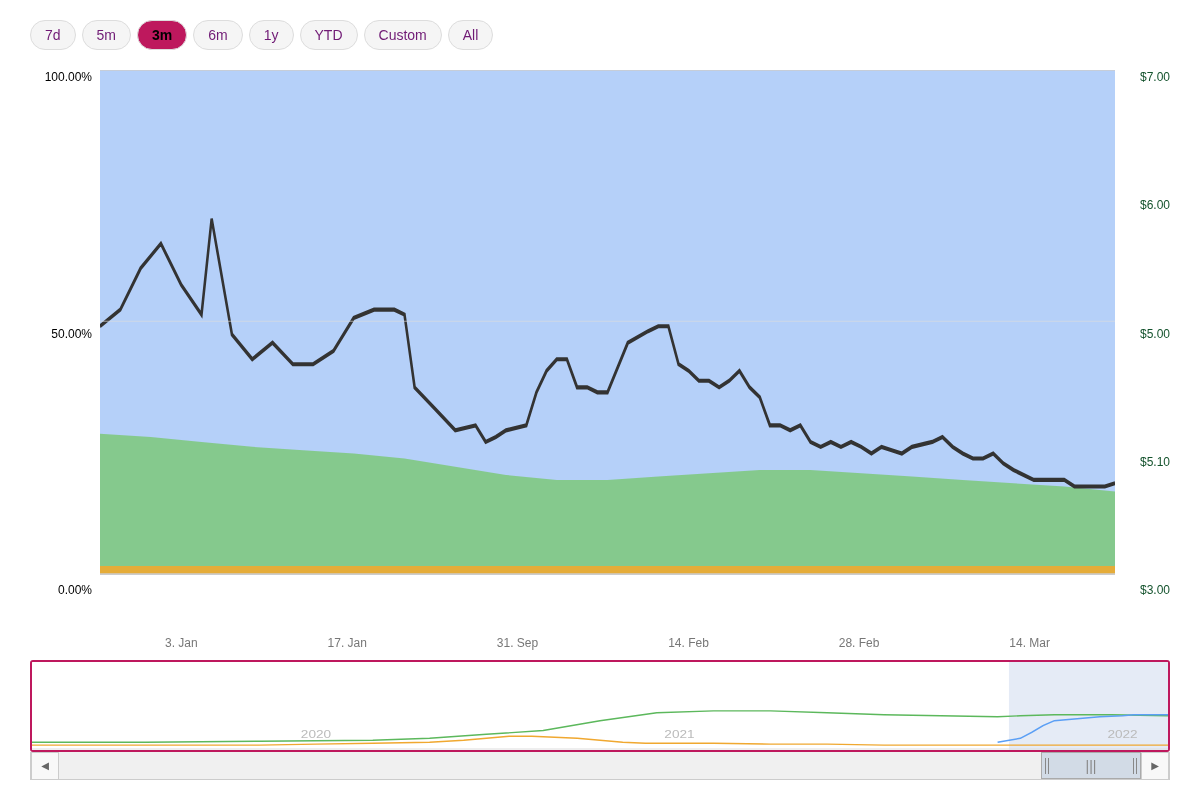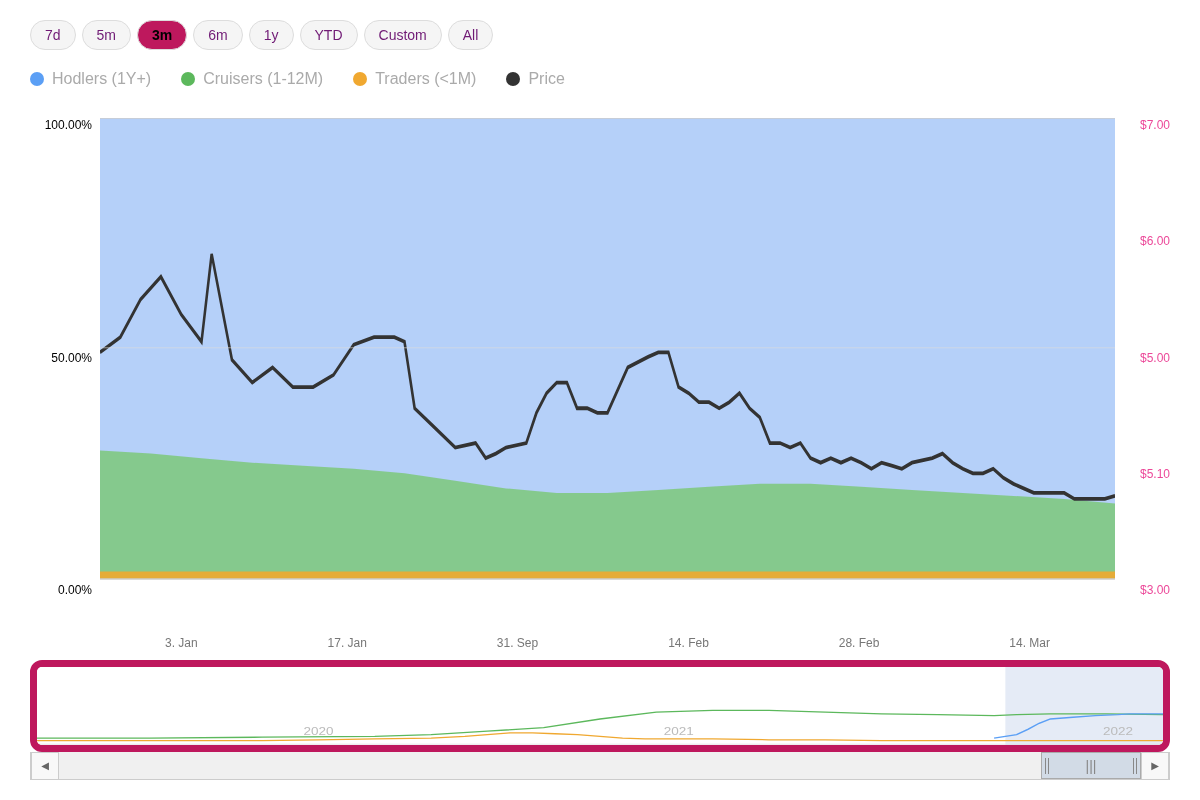--- a/index.html
+++ b/index.html
@@ -91,21 +91,21 @@
     .main-svg {
       width: 100%;
       height: 100%;
     }
     .y-axis-right {
       width: 55px;
       display: flex;
       flex-direction: column;
       justify-content: space-between;
       font-size: 12px;
-      color: #ec4899;
+      color: #14532d;
       padding-bottom: 35px;
       text-align: right;
       padding-left: 5px;
     }
     
     .x-axis {
       display: flex;
       justify-content: space-around;
       font-size: 12px;
       color: #777;
@@ -116,22 +116,22 @@
     
     .mini-chart-section {
       height: 120px;
       margin-top: 10px;
       display: flex;
       flex-direction: column;
     }
     .mini-chart-container {
       display: flex;
       flex: 1;
-      border: 7px solid #be185d;
-      border-radius: 12px;
+      border: 2px solid #be185d;
+      border-radius: 3px;
       overflow: hidden;
       position: relative;
     }
     .mini-svg {
       flex: 1;
       height: 100%;
     }
     
     .navigator-bar {
       display: flex;
@@ -193,38 +193,20 @@
   <button class="time-btn">7d</button>
       <button class="time-btn">5m</button>
       <button class="time-btn active">3m</button>
       <button class="time-btn">6m</button>
       <button class="time-btn">1y</button>
       <button class="time-btn">YTD</button>
       <button class="time-btn">Custom</button>
       <button class="time-btn">All</button>
     </div>
 
-  <div class="legend">
-  <div class="legend-item">
-        <div class="legend-dot" style="background: rgb(91, 159, 245);"></div>
-        <span>Hodlers (1Y+)</span>
-      </div>
-      <div class="legend-item">
-        <div class="legend-dot" style="background: rgb(92, 184, 92);"></div>
-        <span>Cruisers (1-12M)</span>
-      </div>
-      <div class="legend-item">
-        <div class="legend-dot" style="background: rgb(240, 168, 48);"></div>
-        <span>Traders (&lt;1M)</span>
-      </div>
-      <div class="legend-item">
-        <div class="legend-dot" style="background: rgb(51, 51, 51);"></div>
-        <span>Price</span>
-      </div>
-    </div>
 
   <div class="chart-wrapper">
     <div class="main-chart-container">
 
       <div class="y-axis-left">
         <span>100.00%</span>
         <span>50.00%</span>
         <span>0.00%</span>
       </div>
 

